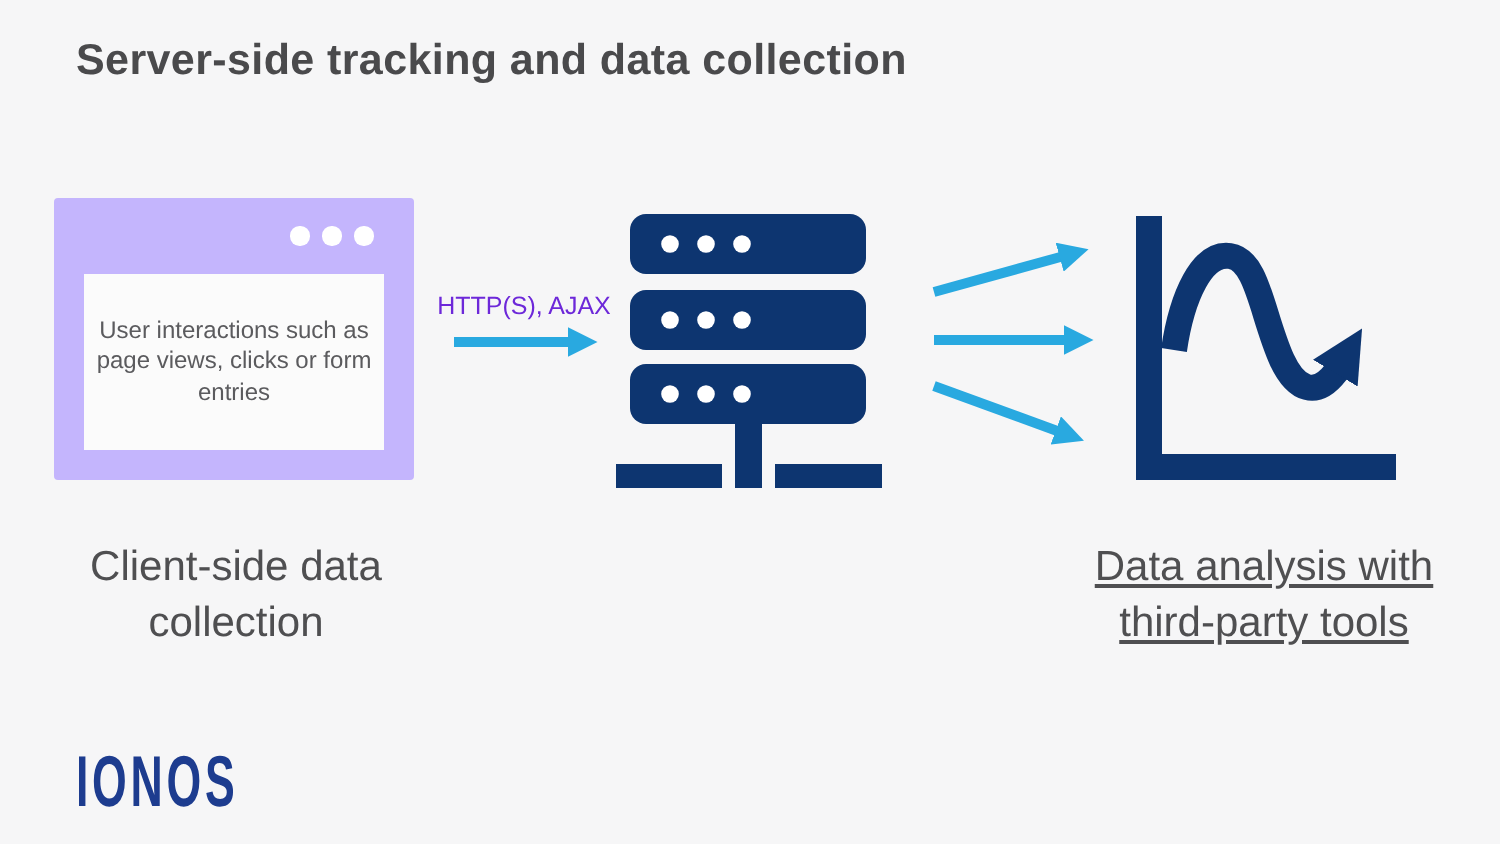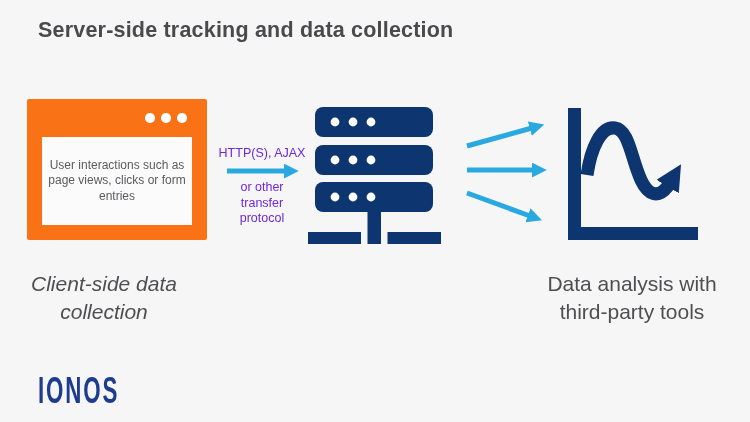--- a/index.html
+++ b/index.html
@@ -25,21 +25,21 @@
     letter-spacing: 0.2px;
   }
 
   
   .browser {
     position: absolute;
     left: 27px;
     top: 99px;
     width: 180px;
     height: 141px;
-    background: #f97316;
+    background: #c4b5fd;
     border-radius: 2px;
   }
   .browser .dot {
     position: absolute;
     top: 14px;
     width: 9.5px;
     height: 9.5px;
     border-radius: 50%;
     background: #ffffff;
   }
@@ -88,23 +88,23 @@
   
   .caption {
     position: absolute;
     top: 270px;
     text-align: center;
     font-size: 21px;
     line-height: 27.5px;
     color: #4f4f51;
     white-space: pre-line;
   }
-  .caption.c1 { left: 4px;  width: 200px; font-style: italic; }
+  .caption.c1 { left: 18px;  width: 200px; }
   .caption.c2 { left: 272px; width: 204px; }
-  .caption.c3 { left: 517px; width: 230px; }
+  .caption.c3 { left: 517px; width: 230px; text-decoration: underline; }
 
   
   .logo {
     position: absolute;
     left: 38px;
     top: 370px;
     font-size: 36px;
     font-weight: 700;
     letter-spacing: 3px;
     color: #1d3c8f;
@@ -125,23 +125,20 @@
     <span class="dot d2"></span>
     <span class="dot d3"></span>
     <div class="viewport">
       <div class="vp-text">User interactions such as
 page views, clicks or form
 entries</div>
     </div>
   </div>
 
   <div class="conn-label top">HTTP(S), AJAX</div>
-  <div class="conn-label bottom">or other
-transfer
-protocol</div>
 
   <svg id="transfer-arrow" class="svg-abs" width="78" height="16" viewBox="0 0 78 16">
     <defs>
       <marker id="ah-cyan" viewBox="0 0 10 10" refX="1.5" refY="5" markerWidth="3" markerHeight="3" orient="auto">
         <path d="M0 0 L10 5 L0 10 Z" fill="#29a9e0"></path>
       </marker>
     </defs>
     <line x1="1" y1="8" x2="60" y2="8" stroke="#29a9e0" stroke-width="5" marker-end="url(#ah-cyan)"></line>
   </svg>
 

